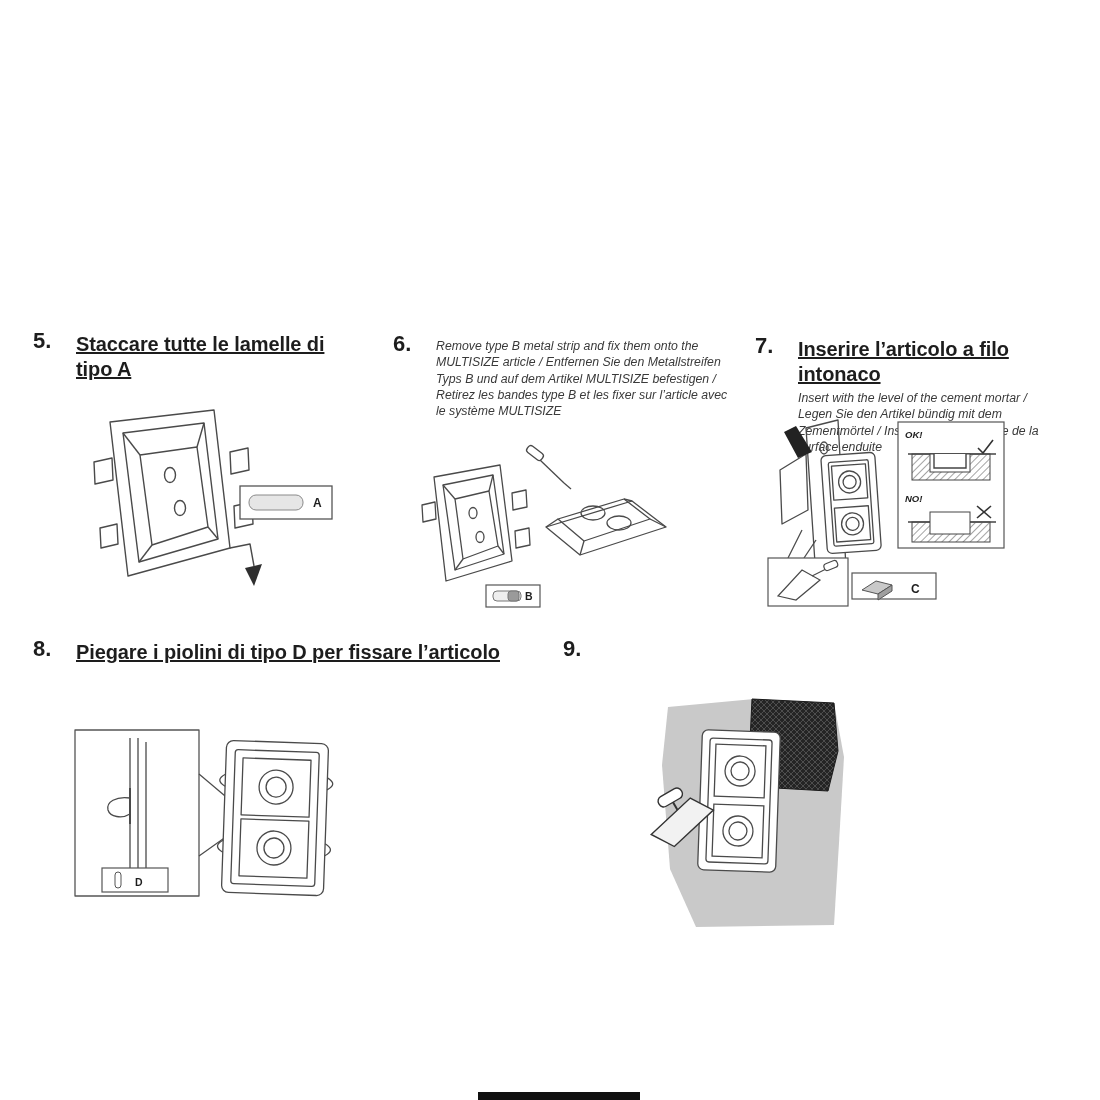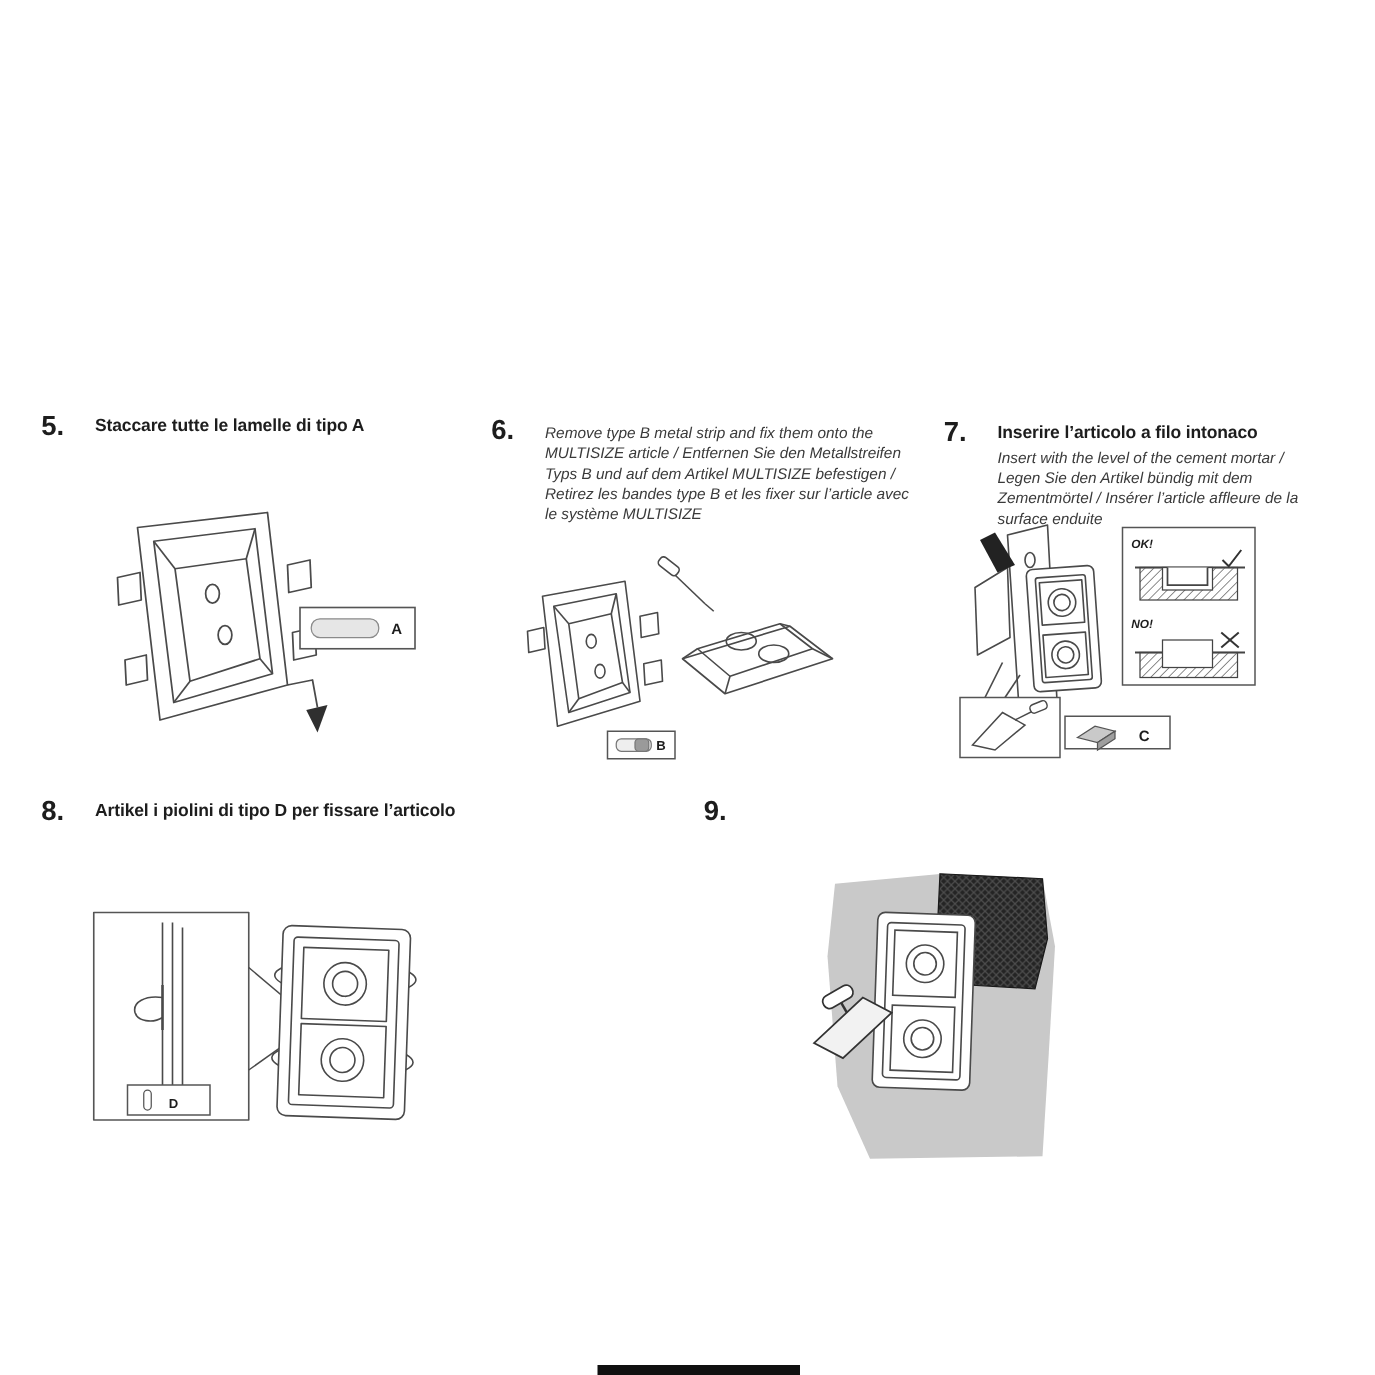--- a/index.html
+++ b/index.html
@@ -8,21 +8,21 @@
     background:#ffffff;
     font-family:"Liberation Sans", sans-serif;
     position:relative;
     overflow:hidden;
     color:#1d1d1d;
   }
   .sheet { position:absolute; inset:0; background:#ffffff; }
   .step { position:absolute; }
   .head { display:flex; gap:9px; align-items:flex-start; }
   .num  { font-size:22px; font-weight:bold; line-height:1.0; min-width:34px; margin-top:-2px; }
-  .title{ font-size:14px; font-weight:bold; line-height:1.25; letter-spacing:-0.1px; }
+  .title{ font-size:20px; font-weight:bold; line-height:1.25; letter-spacing:-0.1px;text-decoration:underline; }
   .sub  { font-size:12.3px; font-style:italic; color:#3a3a3a; line-height:1.33; margin-top:3px; }
   .illus{ position:absolute; }
   svg { display:block; }
   svg text.lbl  { font-family:"Liberation Sans", sans-serif; font-size:12px;  font-weight:bold; fill:#1d1d1d; }
   svg text.lbl2 { font-family:"Liberation Sans", sans-serif; font-size:10.5px; font-weight:bold; fill:#1d1d1d; }
   svg text.lbl3 { font-family:"Liberation Sans", sans-serif; font-size:9.5px; font-weight:bold; font-style:italic; fill:#1d1d1d; }
   .bottom-bar { position:absolute; left:478px; top:1092px; width:162px; height:8px; background:#101010; }
 </style>
 </head>
 <body>
@@ -181,21 +181,21 @@
         <polygon points="116,184 130,175 130,181 116,190" fill="#9f9f9f" stroke="#555555"></polygon>
         <text x="149" y="183" class="lbl">C</text>
       </g>
     </svg>
   </div>
 
   <section class="step" style="left:33px; top:640px; width:478px;">
     <div class="head">
       <span class="num">8.</span>
       <div>
-        <div class="title">Artikel i piolini di tipo D per fissare l’articolo</div>
+        <div class="title">Piegare i piolini di tipo D per fissare l’articolo</div>
       </div>
     </div>
   </section>
 
   <div class="illus" style="left:72px; top:726px;">
     <svg width="275" height="210" viewBox="0 0 275 210">
       <g fill="none" stroke="#4a4a4a" stroke-width="1.3" stroke-linejoin="round">
         <rect x="3" y="4" width="124" height="166" fill="#ffffff" stroke="#555555"></rect>
         <line x1="58" y1="12" x2="58" y2="162"></line>
         <line x1="66" y1="12" x2="66" y2="162"></line>

